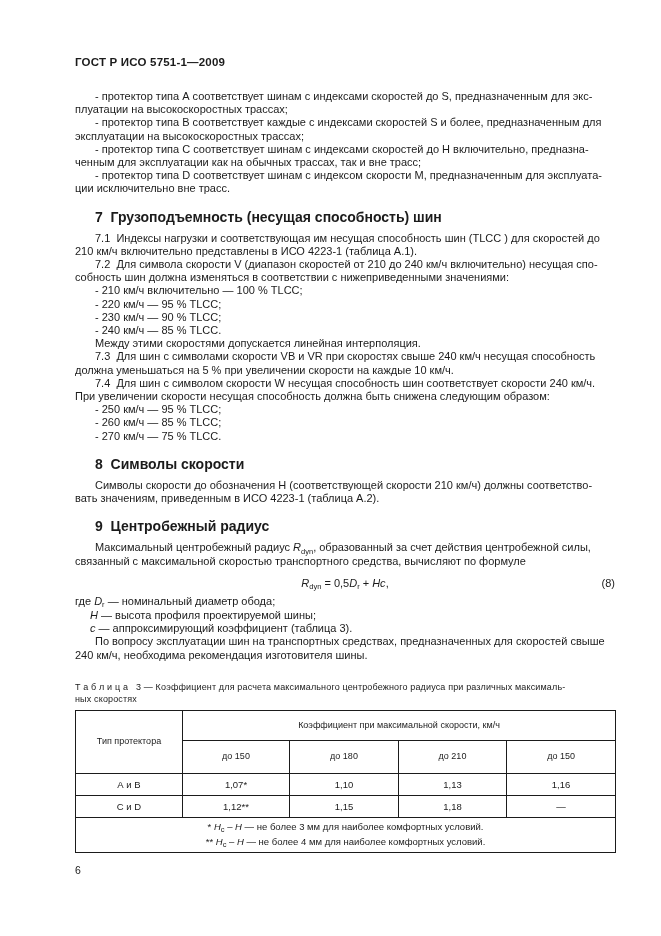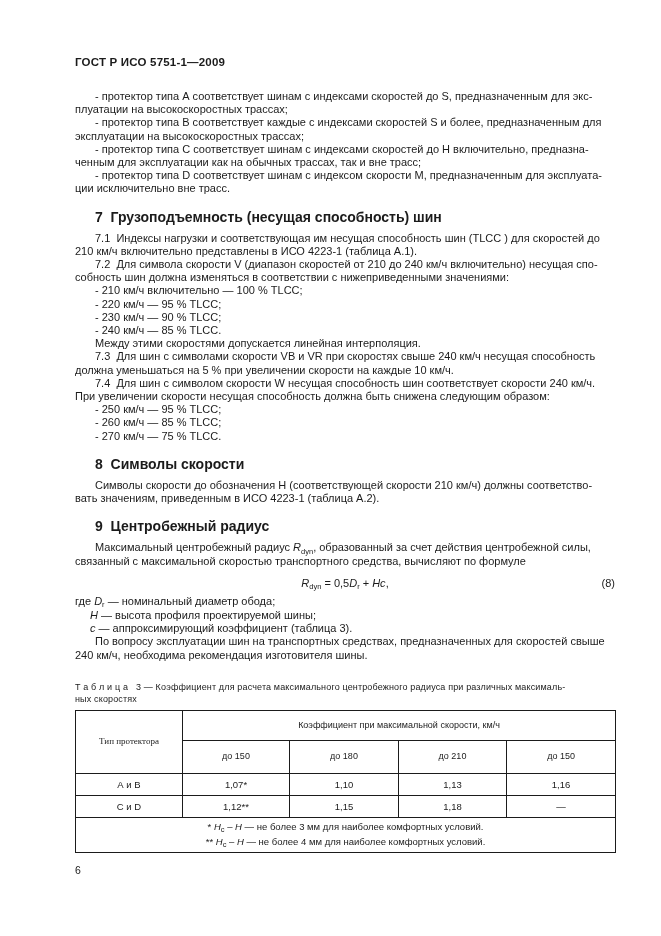--- a/index.html
+++ b/index.html
@@ -50,21 +50,21 @@
     border-collapse: collapse; table-layout: fixed;
   }
   table.gost td {
     border: 1px solid #1b1b1b;
     font-size: 9px; line-height: 11px;
     text-align: center; vertical-align: middle;
     padding: 2px 3px;
   }
   td.span-head { height: 25px; }
   td.sub-head { height: 28px; }
-  td.col1-head { font-size: 9.5px; font-family: Liberation Serif, serif; }
+  td.col1-head { font-size: 9.5px; }
   tr.data-row td { height: 17px; font-size: 9.5px; }
   td.thickline { border-bottom: 3px solid #111; }
   td.footnote-cell {
     text-align: left; padding: 4px 6px 5px 20px;
   }
   .footnote-line {
     font-size: 9.5px; line-height: 14px; white-space: pre-wrap;
   }
   .page-number {
     margin-top: 11px; font-size: 10.5px;

